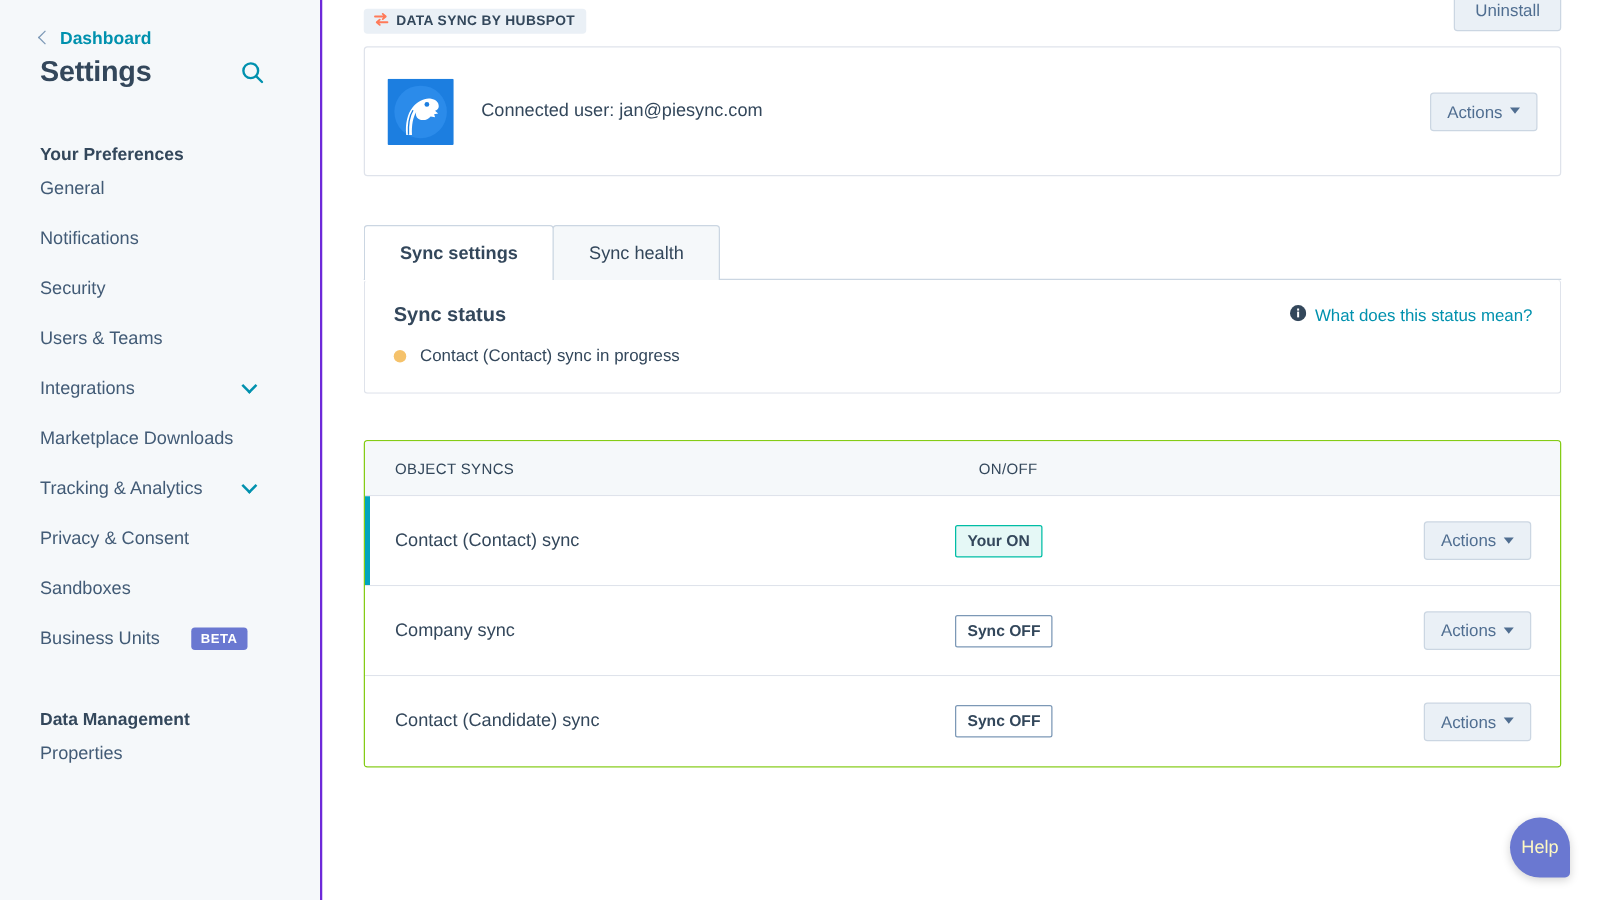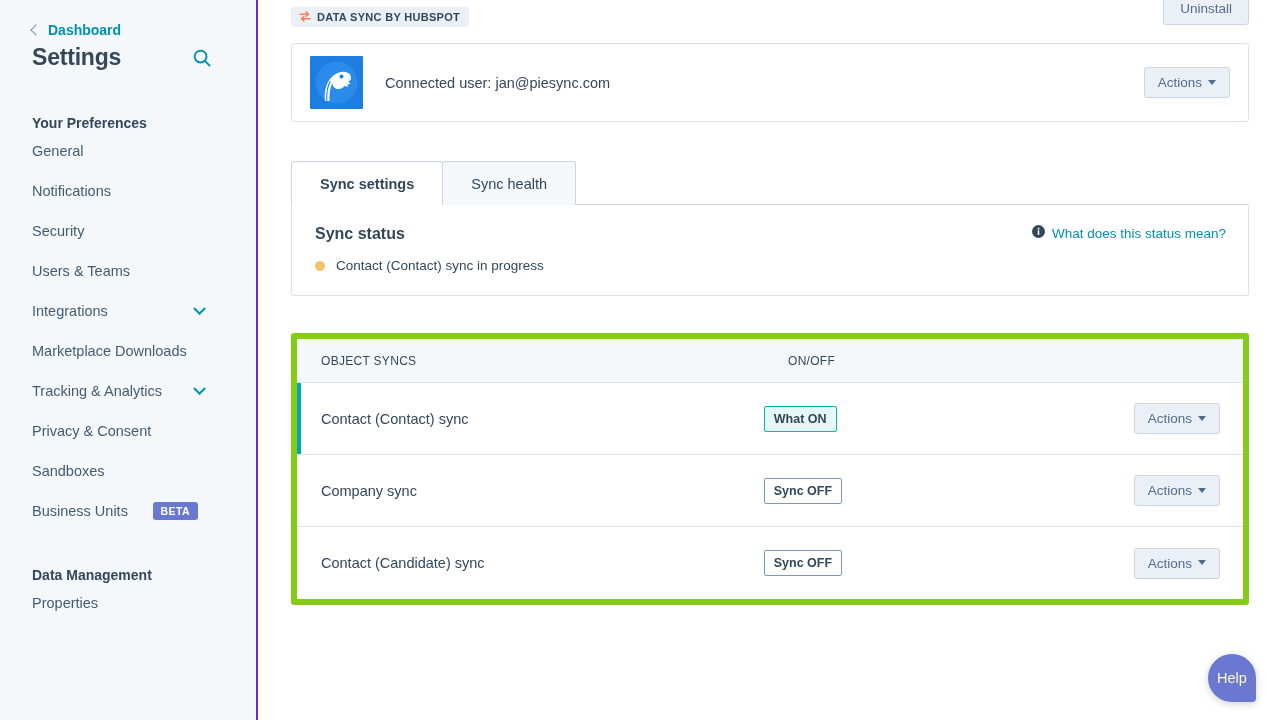--- a/index.html
+++ b/index.html
@@ -117,22 +117,22 @@
     margin-left: 6px; vertical-align: middle;
     position: relative; top: -1px;
   }
 
   .card {
     border: 1px solid #dfe3eb;
     border-radius: 3px;
     background: #fff;
   }
   .conn-card {
-    margin-top: 16px;
-    height: 79px;
+    margin-top: 10px;
+    height: 104px;
     display: flex; align-items: center;
     padding: 0 18px 0 18px;
     justify-content: space-between;
   }
   .conn-left { display: flex; align-items: center; gap: 22px; }
   .logo { width: 53px; height: 53px; display: block; border-radius: 1px; }
   .conn-user { font-size: 14.5px; color: #33475b; }
 
   .tabs { display: flex; margin-top: 39px; position: relative; z-index: 2; }
   .tab {
@@ -167,21 +167,21 @@
   .status-title { font-size: 16px; font-weight: bold; color: #33475b; }
   .status-link {
     display: flex; align-items: center; gap: 7px;
     color: #0091ae; font-size: 13.5px; cursor: pointer;
   }
   .info-ico { display: block; }
   .status-row { display: flex; align-items: center; gap: 11px; margin-top: 15px; }
   .dot { width: 10px; height: 10px; border-radius: 50%; background: #f5c26b; }
   .status-text { font-size: 13.5px; color: #33475b; }
 
-  .table { margin-top: 37px; border: 6px solid #84cc16; border-radius: 3px; overflow: hidden; }
+  .table { margin-top: 37px; border: 1px solid #84cc16; border-radius: 3px; overflow: hidden; }
   .thead {
     display: flex; align-items: center;
     height: 44px;
     background: #f5f8fa;
     border-bottom: 1px solid #dfe3eb;
     font-size: 12px; letter-spacing: .3px; color: #33475b;
     font-weight: normal;
   }
   .col1 { width: 455px; padding-left: 24px; }
   .col2 { width: 392px; margin-left: 36px; }
@@ -361,21 +361,21 @@
 
       <div class="table">
         <div class="thead">
           <div class="col1">OBJECT SYNCS</div>
           <div class="col2">ON/OFF</div>
           <div class="col3"></div>
         </div>
         <div id="tbody">
             <div class="trow selected">
               <div class="col1"><span class="cellname">Contact (Contact) sync</span></div>
-              <div class="col2"><span class="pill on">What ON</span></div>
+              <div class="col2"><span class="pill on">Your ON</span></div>
               <div class="col3">
                 <button class="btn btn-actions-row"><span>Actions</span><span class="caret"></span></button>
               </div>
             </div>
             <div class="trow">
               <div class="col1"><span class="cellname">Company sync</span></div>
               <div class="col2"><span class="pill off">Sync OFF</span></div>
               <div class="col3">
                 <button class="btn btn-actions-row"><span>Actions</span><span class="caret"></span></button>
               </div>

